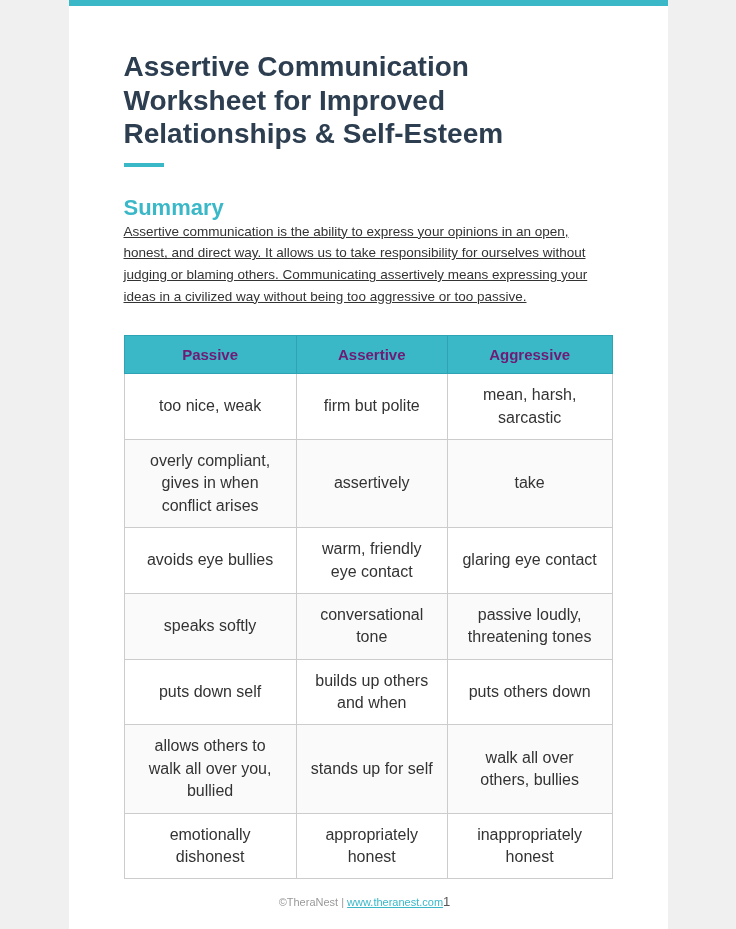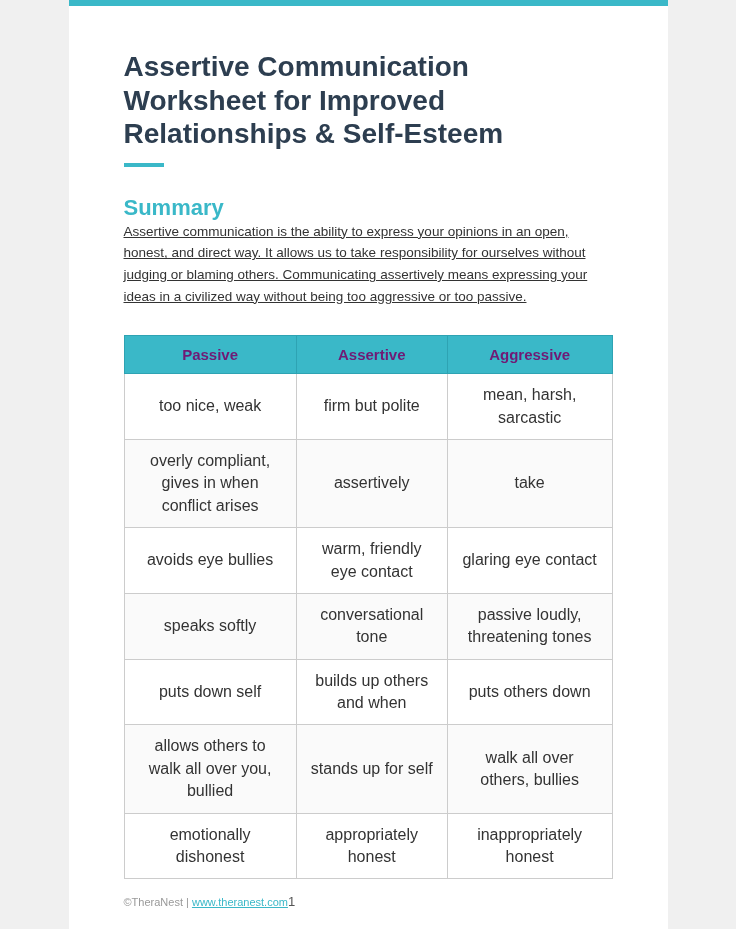--- a/index.html
+++ b/index.html
@@ -92,21 +92,21 @@
     .comparison-table tr:nth-child(even) td {
       background-color: #fafafa;
     }
 
     .footer {
       position: absolute;
       bottom: 20px;
       left: 55px;
       right: 62px;
       display: flex;
-      justify-content: flex-start;
+      justify-content: center;
       align-items: center;
     }
 
     .footer-text {
       font-size: 11px;
       color: #999;
     }
 
     .footer-link {
       color: #3ab8c8;

